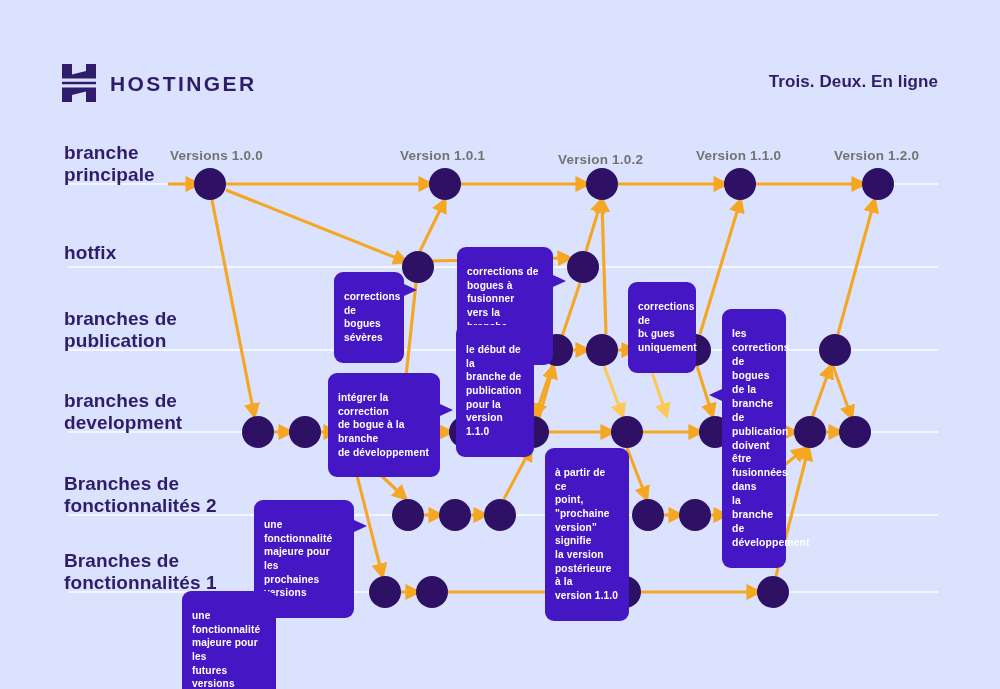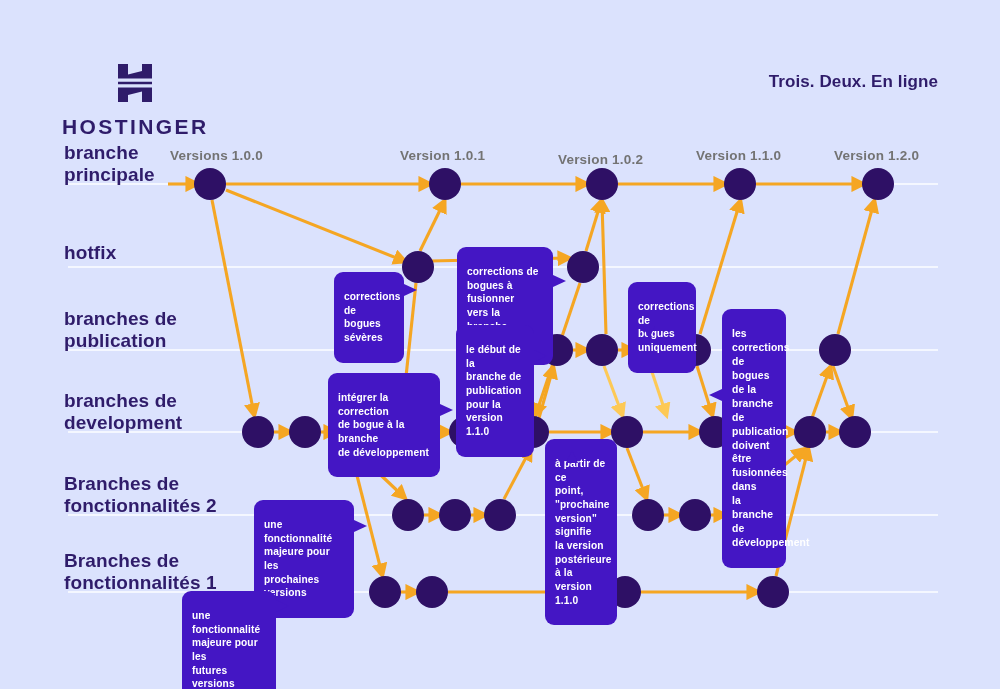--- a/index.html
+++ b/index.html
@@ -6,21 +6,21 @@
   body{
     width:1000px;height:689px;
     background:#dbe2fd;
     font-family:"Liberation Sans","DejaVu Sans",sans-serif;
     overflow:hidden;
     position:relative;
   }
   #stage{position:relative;width:1000px;height:689px;}
 
   
-  .brand{position:absolute;left:62px;top:64px;display:flex;align-items:center;gap:14px;flex-direction:column;}
+  .brand{position:absolute;left:62px;top:64px;display:flex;align-items:center;gap:14px;}
   .brand-mark{width:34px;height:38px;display:block;}
   .brand-name{
     font-size:21px;font-weight:700;letter-spacing:2.4px;color:#2f1c6a;
     line-height:1;
   }
   .tagline{
     position:absolute;right:62px;top:72px;
     font-size:17px;font-weight:700;color:#2f1c6a;letter-spacing:.1px;
   }
 
@@ -244,21 +244,21 @@
       <div class="tail down" style="left: 643px; top: 326px;"></div>
       <div class="callout big" style="left: 722px; top: 309px; width: 64px;">les corrections
 de bogues de la
 branche de
 publication
 doivent être
 fusionnées dans
 la branche de
 développement</div>
       <div class="tail left" style="left: 709px; top: 389px;"></div>
-      <div class="callout" style="left: 545px; top: 439px; width: 72px;">à partir de ce
+      <div class="callout" style="left: 545px; top: 448px; width: 84px;">à partir de ce
 point, "prochaine
 version" signifie
 la version
 postérieure à la
 version 1.1.0</div>
       <div class="tail up" style="left: 566px; top: 450px;"></div>
       <div class="callout" style="left: 254px; top: 500px; width: 100px;">une fonctionnalité
 majeure pour les
 prochaines versions</div>
       <div class="tail right" style="left: 354px; top: 520px;"></div>

